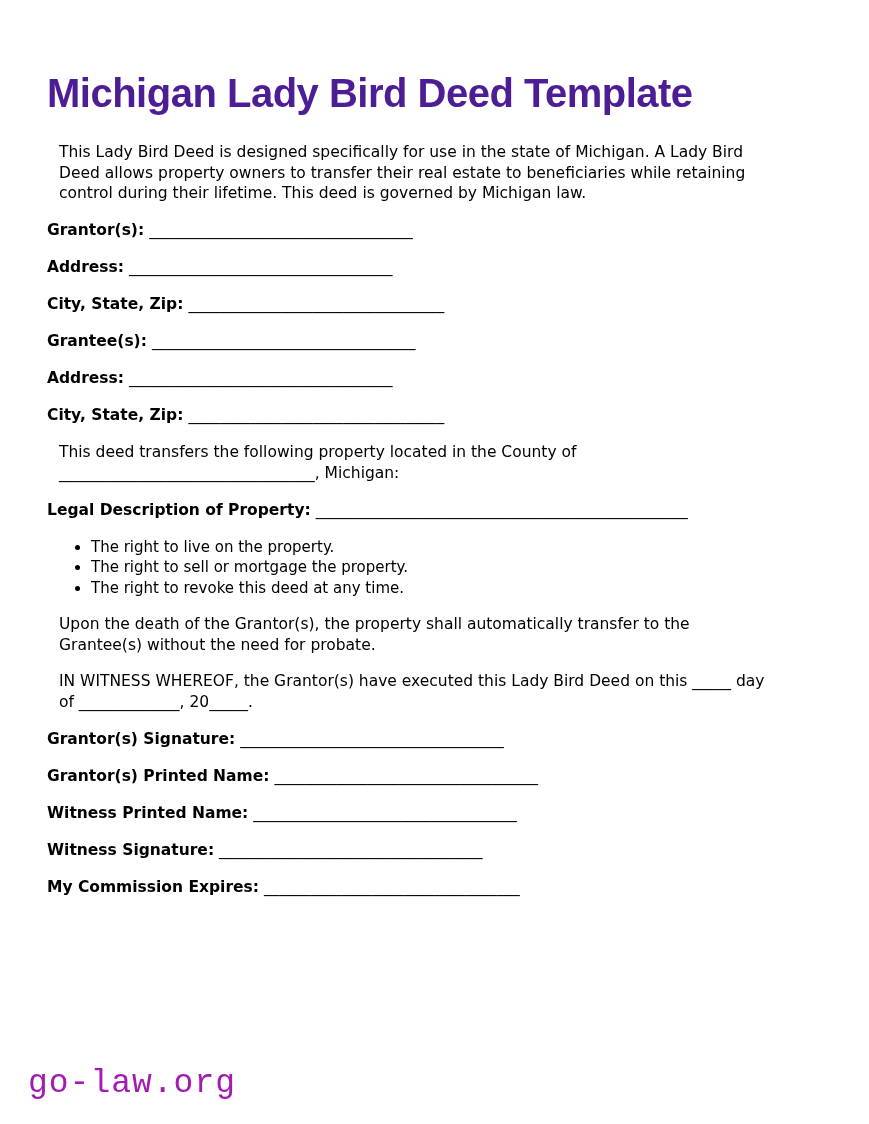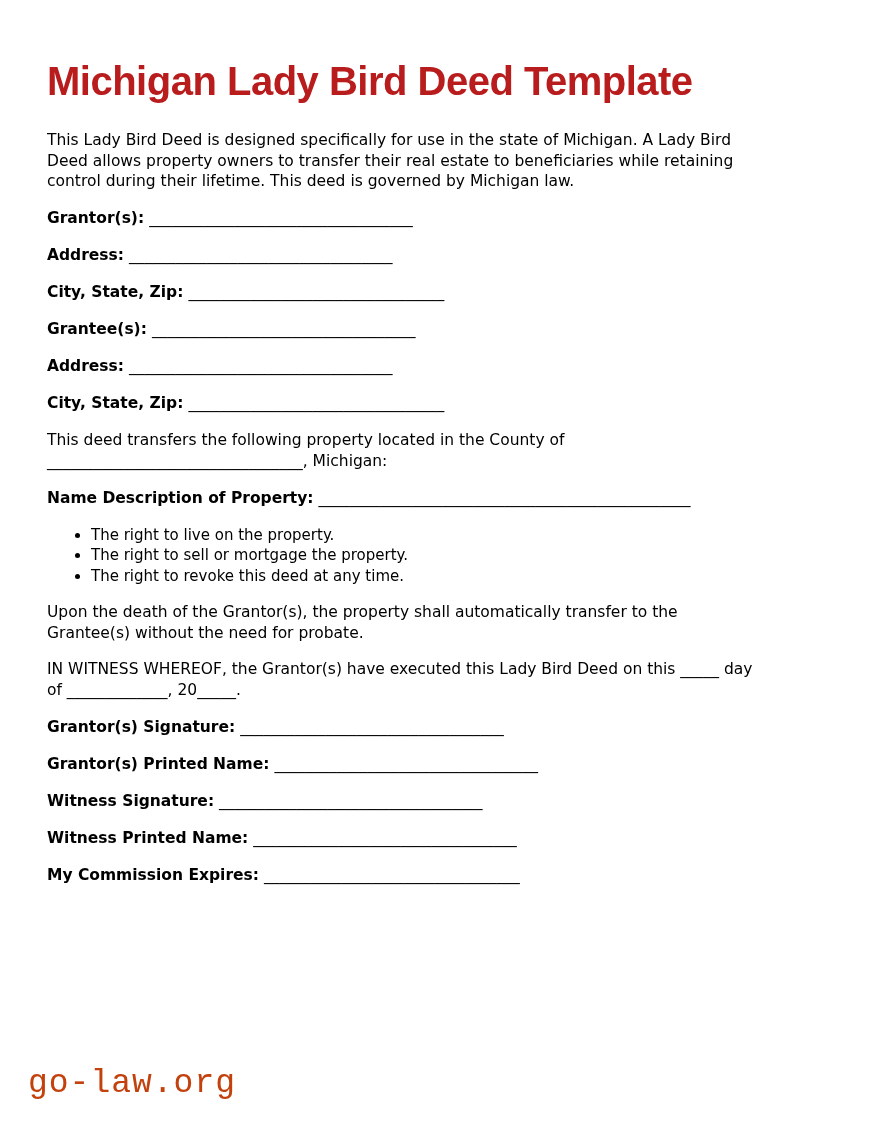--- a/index.html
+++ b/index.html
@@ -14,27 +14,27 @@
   }
   .page {
     padding: 58px 48px 0 47px;
   }
   .doc-title {
     font-family: "Liberation Sans", sans-serif;
     font-weight: bold;
     font-size: 40px;
     line-height: 1.15;
     letter-spacing: -0.5px;
-    margin: 0 0 26px 0;
-    color: #b91c1c;
+    margin: 12px 0 26px 0;
+    color: #4c1d95;
   }
   .para {
     font-size: 15.5px;
     line-height: 20.5px;
-    margin: 16px 0;
+    margin: 16px 12px;
   }
   .para .line { white-space: nowrap; }
   .field-row {
     font-size: 15.5px;
     line-height: 20.5px;
     margin: 16.5px 0;
     white-space: nowrap;
   }
   .field-label { font-weight: bold; margin-top: 28px; }
   .blank-line { margin-left: 5px; }
@@ -88,21 +88,21 @@
   <div class="field-row">
     <span class="field-label">City, State, Zip:</span><span class="blank-line">_________________________________</span>
   </div>
 
   <p class="para">
     <span class="line">This deed transfers the following property located in the County of</span>
     <span class="line">_________________________________, Michigan:</span>
   </p>
 
   <div class="field-row">
-    <span class="field-label">Name Description of Property:</span><span class="blank-line">________________________________________________</span>
+    <span class="field-label">Legal Description of Property:</span><span class="blank-line">________________________________________________</span>
   </div>
 
 
   <ul class="rights-list">
     <li>The right to live on the property.</li>
     <li>The right to sell or mortgage the property.</li>
     <li>The right to revoke this deed at any time.</li>
   </ul>
 
   <p class="para">
@@ -115,24 +115,24 @@
     <span class="line">of _____________, 20_____.</span>
   </p>
 
   <div class="field-row">
     <span class="field-label">Grantor(s) Signature:</span><span class="blank-line">__________________________________</span>
   </div>
   <div class="field-row">
     <span class="field-label">Grantor(s) Printed Name:</span><span class="blank-line">__________________________________</span>
   </div>
   <div class="field-row">
-    <span class="field-label">Witness Signature:</span><span class="blank-line">__________________________________</span>
+    <span class="field-label">Witness Printed Name:</span><span class="blank-line">__________________________________</span>
   </div>
   <div class="field-row">
-    <span class="field-label">Witness Printed Name:</span><span class="blank-line">__________________________________</span>
+    <span class="field-label">Witness Signature:</span><span class="blank-line">__________________________________</span>
   </div>
   <div class="field-row">
     <span class="field-label">My Commission Expires:</span><span class="blank-line">_________________________________</span>
   </div>
 
 </div>
 
-<a class="footer-brand" href="#" style="color: #c2410c;">go-law.org</a>
+<a class="footer-brand" href="#" style="color: #a21caf;">go-law.org</a>
 
 </body></html>

